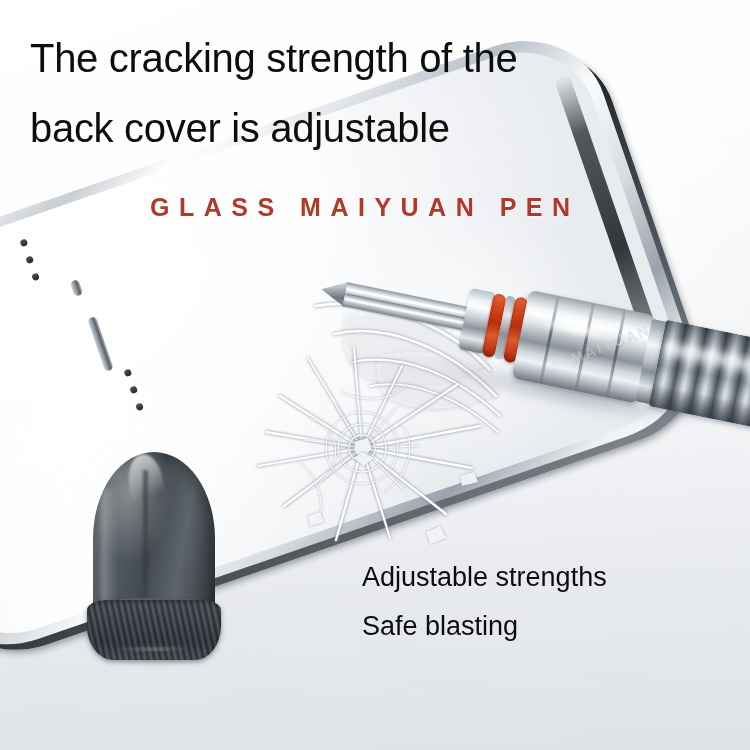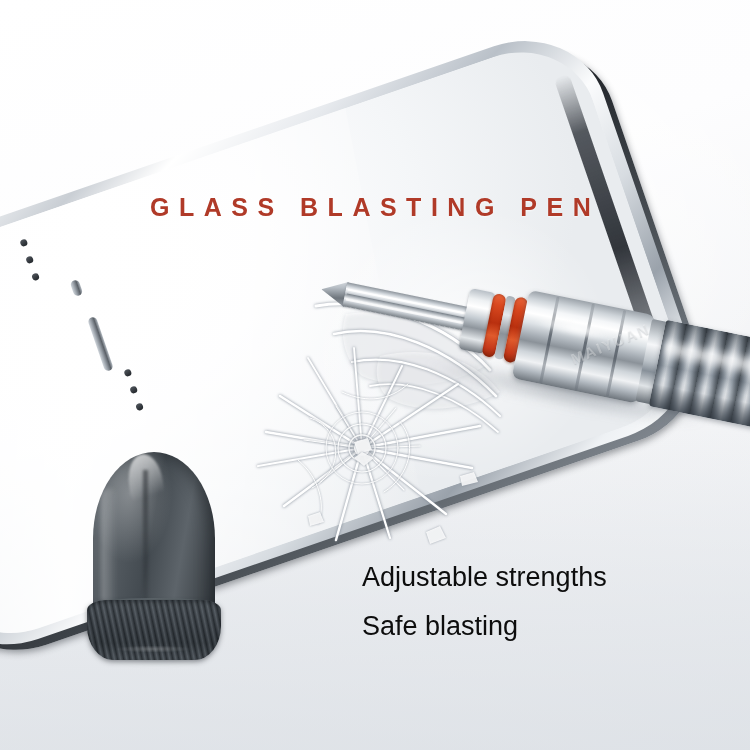--- a/index.html
+++ b/index.html
@@ -435,21 +435,25 @@
     <div class="cap-shadow"></div>
     <div class="cap-body"></div>
     <div class="cap-tip-gloss"></div>
     <div class="cap-crease"></div>
     <div class="cap-hl-left"></div>
     <div class="cap-base-top"></div>
     <div class="cap-base"></div>
     <div class="cap-base-hl"></div>
   </div>
 
-
-  <div id="subtitle" style="color: rgb(176, 58, 40); letter-spacing: 9.5px;">GLASS BLASTING PEN</div>
+  <div id="headline">
+    <span class="hl-line">The cracking strength of the</span>
+    <span class="hl-line">back cover is adjustable</span>
+  </div>
+
+  <div id="subtitle" style="color: rgb(176, 58, 40); letter-spacing: 9.5px;">GLASS MAIYUAN PEN</div>
 
   <div id="features">
     <span class="feat">Adjustable strengths</span>
     <span class="feat">Safe blasting</span>
   </div>
 
 </div>
 
 </body></html>

